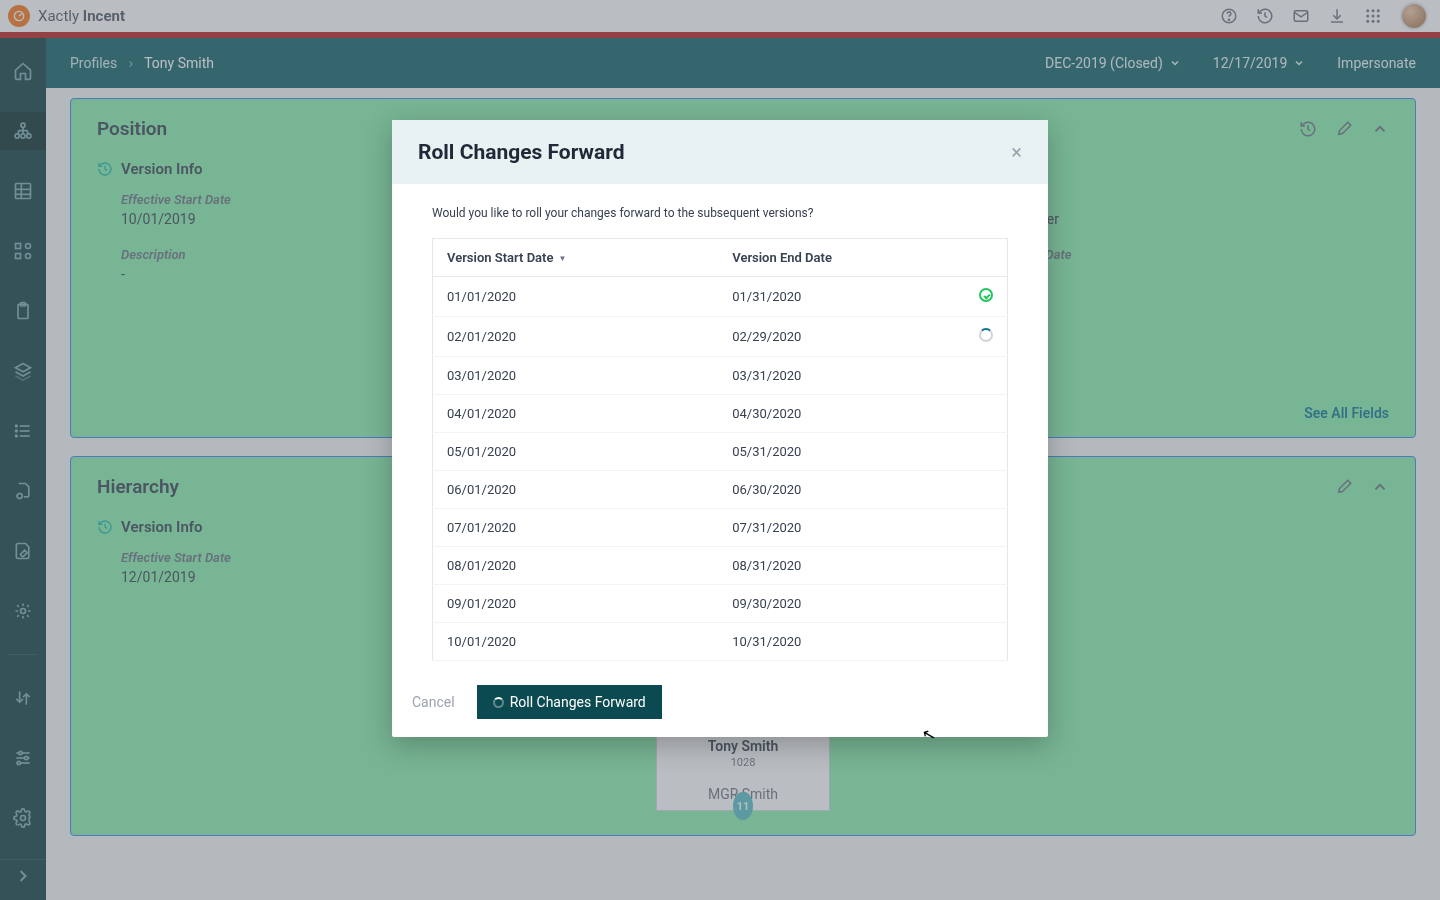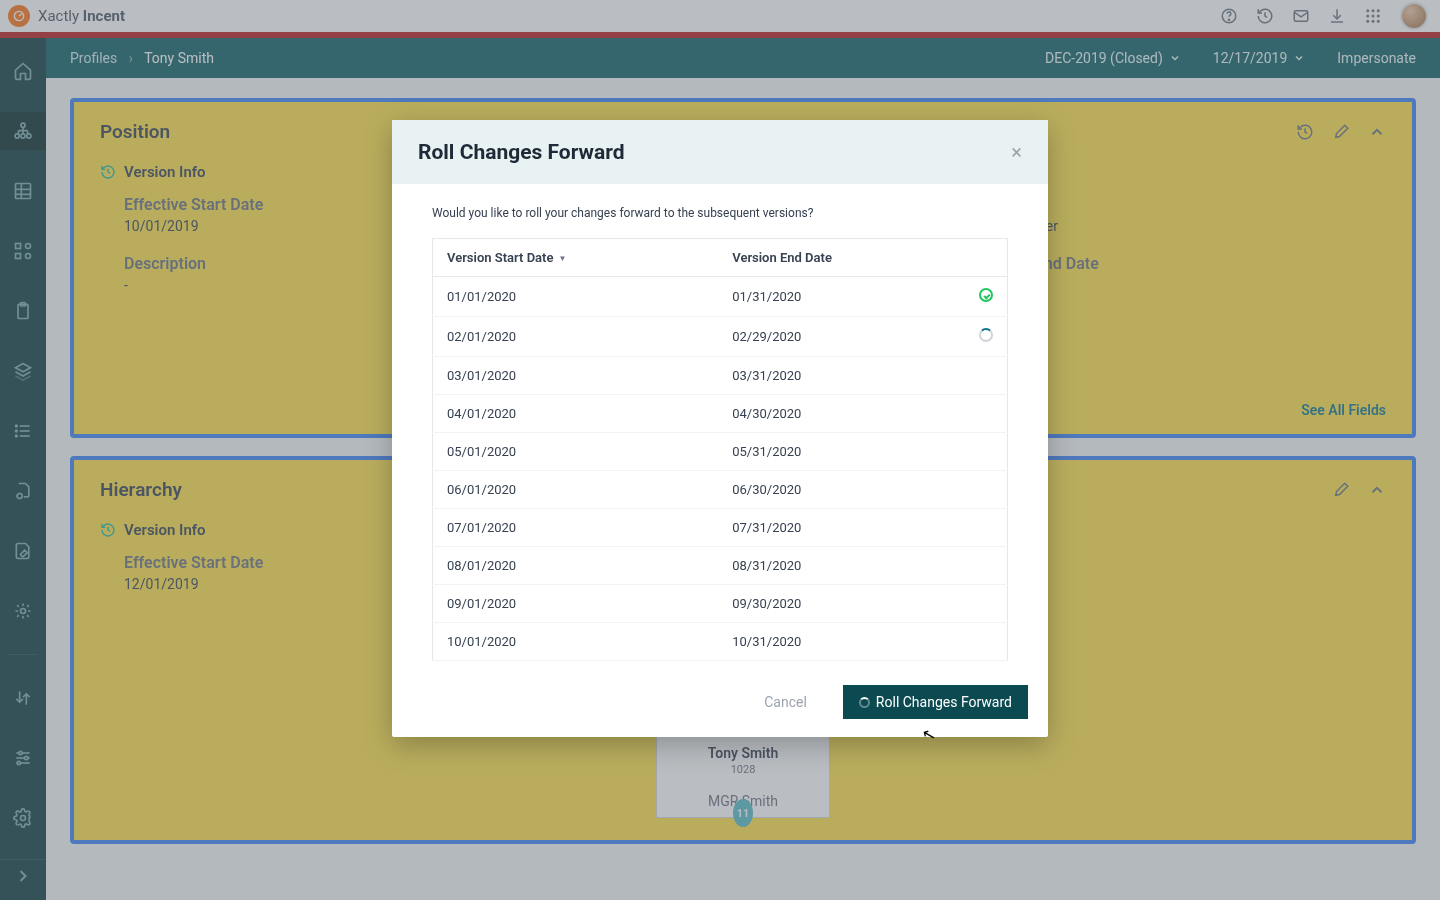--- a/index.html
+++ b/index.html
@@ -19,40 +19,40 @@
 
 .sidebar { position: absolute; left: 0; top: 38px; bottom: 0; width: 46px; background: #0c3b3f; display: flex; flex-direction: column; align-items: center; padding-top: 14px; gap: 22px; }
 .sidebar .nav-icon { width: 20px; height: 20px; color: #7ba9ae; cursor: pointer; }
 .sidebar .nav-item { width: 46px; height: 44px; display: flex; align-items: center; justify-content: center; }
 .sidebar .nav-item.active { background: #082a2d; }
 .sidebar .divider { width: 28px; height: 1px; background: #1f5257; margin: 2px 0; }
 .sidebar-bottom { margin-top: auto; margin-bottom: 8px; width: 46px; height: 38px; display:flex; align-items:center; justify-content:center; border-top:1px solid #1f5257;}
 .sidebar-bottom .nav-icon{ color:#7ba9ae; }
 
 
-.secondary { position: absolute; left: 46px; right: 0; top: 38px; height: 40px; background: #0f6064; display: flex; align-items: center; padding: 0 24px; color: #d3e7e8; font-size: 14px; }
+.secondary { position: absolute; left: 46px; right: 0; top: 38px; height: 50px; background: #0f6064; display: flex; align-items: center; padding: 0 24px; color: #d3e7e8; font-size: 14px; }
 .breadcrumb a { color: #cfe8ea; text-decoration: none; }
 .breadcrumb .sep { margin: 0 8px; color: #88b6b9; }
 .breadcrumb .current { color: #ffffff; }
 .secondary-spacer { flex: 1; }
 .sec-right { display: flex; align-items: center; gap: 32px; }
 .sec-item { display: flex; align-items: center; gap: 6px; color: #e7f4f4; font-size: 14px; cursor: pointer; }
 
 
 .main { position: absolute; left: 46px; right: 0; top: 78px; bottom: 0; padding: 20px 24px; overflow: hidden; }
-.card { background: #fde047; border-radius: 4px; border: 4px solid #3b82f6; padding: 18px 26px 22px 26px; margin-bottom: 18px; position:relative; }
+.card { background: #86efac; border-radius: 4px; border: 1px solid #3b82f6; padding: 18px 26px 22px 26px; margin-bottom: 18px; position:relative; }
 .card-header { display: flex; align-items: center; }
 .card-title { font-size: 19px; font-weight: 600; color: #374151; }
 .card-actions { margin-left: auto; display: flex; align-items: center; gap: 18px; color: #6b7280; }
 .card-actions .ca-icon { width: 18px; height: 18px; cursor:pointer; }
 .vinfo { display: flex; align-items: center; gap: 8px; margin-top: 20px; color: #0f766e; }
 .vinfo .vi-icon { color: #14b8a6; width: 16px; height:16px; }
 .vinfo-label { font-size: 15px; font-weight: 600; color: #374151; }
 .field-grid { margin-left: 24px; margin-top: 14px; display: grid; grid-template-columns: 1fr 1fr 1fr; row-gap: 28px; }
-.field-label { font-size: 16px; font-weight: 600; color: #6b7280; margin-bottom: 4px; }
+.field-label { font-size: 13px; font-weight: 600; color: #6b7280; margin-bottom: 4px; font-style: italic; }
 .field-value { font-size: 14px; color: #374151; }
 .see-all { position:absolute; right:26px; bottom:16px; color:#0e7490; font-weight:600; font-size:14px; cursor:pointer; }
 
 .hierarchy-card { min-height: 380px; }
 .node-card { width: 174px; background:#fff; border:1px solid #d1d5db; border-top:3px solid #0e7490; text-align:center; padding:10px 6px 8px; margin: 0 auto; }
 .node-name{ font-size:14px; font-weight:600; color:#374151; }
 .node-code{ font-size:11px; color:#6b7280; margin-top:2px;}
 .node-role{ font-size:14px; color:#6b7280; margin-top:17px;}
 .node-container{ position:relative; width:690px; margin: 140px auto 0; }
 .badge-top{ position:absolute; top:-14px; left:50%; transform:translateX(-50%); width:20px; height:20px; border-radius:50%; border:2px solid #57bcc5; background:#d9f2f4; color:#0e7490; font-size:11px; font-weight:600; display:flex; align-items:center; justify-content:center; }
@@ -69,21 +69,21 @@
 .modal-body { padding: 22px 40px 6px 40px; }
 .modal-question { font-size: 12px; color: #374151; margin-bottom: 18px; }
 .vtable { width: 100%; border: 1px solid #e5e7eb; border-collapse: collapse; }
 .vtable th { text-align: left; font-size: 13px; font-weight: 600; color: #374151; padding: 11px 14px; border-bottom: 1px solid #e5e7eb; }
 .vtable td { font-size: 13px; color: #374151; padding: 11px 14px; border-bottom: 1px solid #f1f3f5; }
 .vtable th .sort{ font-size:8px; color:#6b7280; margin-left:5px; vertical-align:middle;}
 .status-cell { width: 30px; text-align:right; padding-right:14px; }
 .status-ok { display:inline-block; width:14px; height:14px; border:2px solid #22c55e; border-radius:50%; position:relative; }
 .status-ok::after{ content:''; position:absolute; left:3px; top:4px; width:4px; height:2px; border-left:2px solid #22c55e; border-bottom:2px solid #22c55e; transform:rotate(-45deg);}
 .spinner { display:inline-block; width:14px; height:14px; border:2px solid #d1d5db; border-top-color:#0e7490; border-radius:50%; }
-.modal-footer { padding: 18px 20px; display: flex; justify-content: flex-end; gap: 36px; align-items:center; }
+.modal-footer { padding: 18px 20px; display: flex; justify-content: flex-start; gap: 22px; align-items:center; }
 .btn-cancel { color: #9ca3af; font-size: 14px; cursor:pointer; }
 .btn-primary { background: #0c4a51; color: #fff; padding: 9px 16px; border: none; font-size: 14px; cursor: pointer; display:flex; align-items:center; gap:6px; }
 .btn-spinner{ display:inline-block; width:11px; height:11px; border:2px solid rgba(255,255,255,0.35); border-top-color:#fff; border-radius:50%;}
 .cursor-arrow{ position:absolute; left:922px; top:725px; font-size:16px; color:#000; transform:rotate(-15deg);}
 </style>
 </head>
 <body>
 
 <div class="topbar">
   <div class="logo-circle">

